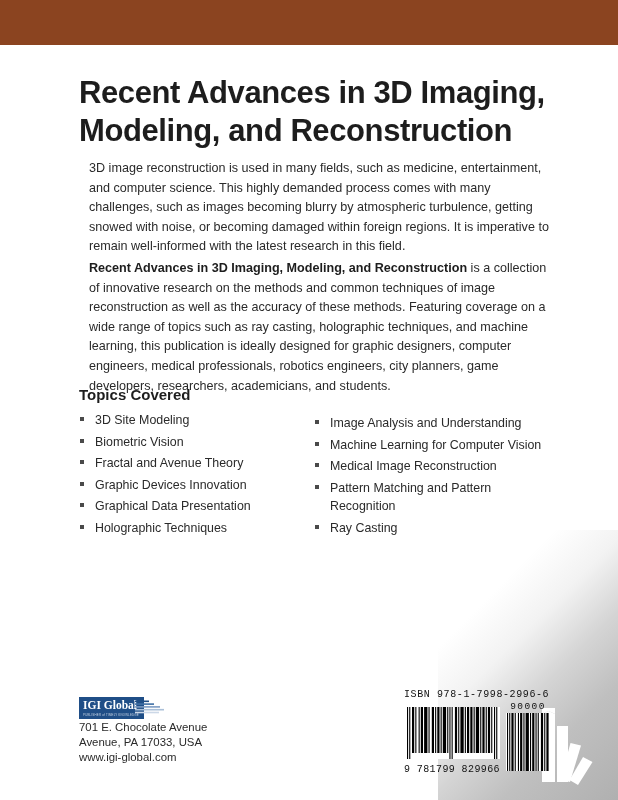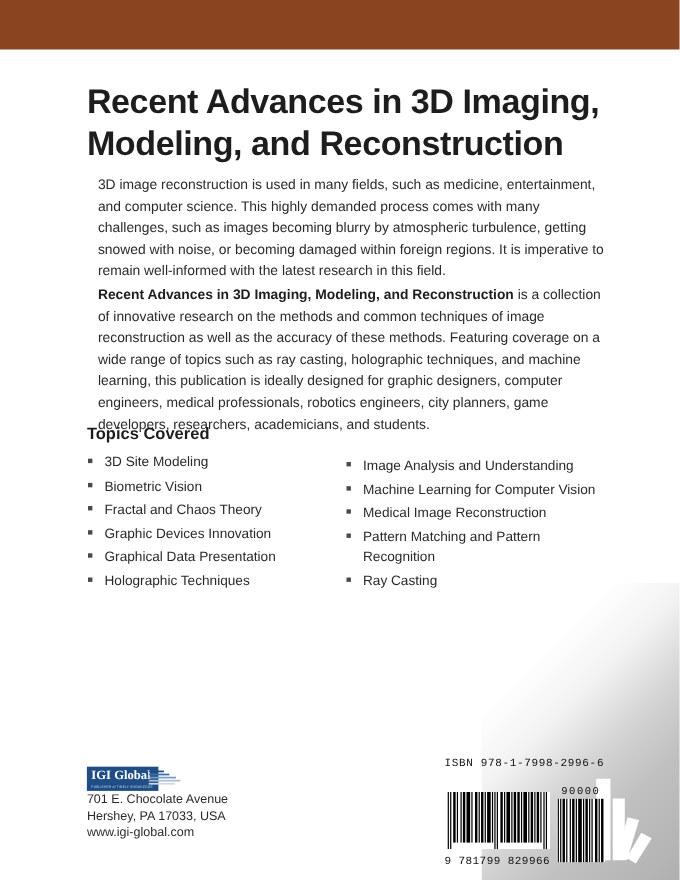--- a/index.html
+++ b/index.html
@@ -209,21 +209,20 @@
     position: relative;
     width: 44px;
   }
   .ean-add .addon-digits {
     font-family: "Liberation Mono", monospace;
     font-size: 9.5px;
     letter-spacing: 1.4px;
     color: #111111;
     text-align: center;
     margin-bottom: 1px;
-    margin-top: 13px;
   }
   .ean-digits {
     font-family: "Liberation Mono", monospace;
     font-size: 10px;
     letter-spacing: 0.4px;
     color: #111111;
     margin-top: 1px;
     white-space: nowrap;
   }
 </style>
@@ -251,21 +250,21 @@
     <div class="para para-1">3D image reconstruction is used in many fields, such as medicine, entertainment, and computer science. This highly demanded process comes with many challenges, such as images becoming blurry by atmospheric turbulence, getting snowed with noise, or becoming damaged within foreign regions. It is imperative to remain well-informed with the latest research in this field.</div>
 
     <div class="para para-2"><b>Recent Advances in 3D Imaging, Modeling, and Reconstruction</b><span> is a collection of innovative research on the methods and common techniques of image reconstruction as well as the accuracy of these methods. Featuring coverage on a wide range of topics such as ray casting, holographic techniques, and machine learning, this publication is ideally designed for graphic designers, computer engineers, medical professionals, robotics engineers, city planners, game developers, researchers, academicians, and students.</span></div>
 
     <div class="topics-heading">Topics Covered</div>
 
     <div class="topics-cols">
       <div class="topics-col">
         <div class="topic-item"><span class="bullet"></span><span>3D Site Modeling</span></div>
         <div class="topic-item"><span class="bullet"></span><span>Biometric Vision</span></div>
-        <div class="topic-item"><span class="bullet"></span><span>Fractal and Chaos Theory</span></div>
+        <div class="topic-item"><span class="bullet"></span><span>Fractal and Avenue Theory</span></div>
         <div class="topic-item"><span class="bullet"></span><span>Graphic Devices Innovation</span></div>
         <div class="topic-item"><span class="bullet"></span><span>Graphical Data Presentation</span></div>
         <div class="topic-item"><span class="bullet"></span><span>Holographic Techniques</span></div>
       </div>
       <div class="topics-col">
         <div class="topic-item"><span class="bullet"></span><span>Image Analysis and Understanding</span></div>
         <div class="topic-item"><span class="bullet"></span><span>Machine Learning for Computer Vision</span></div>
         <div class="topic-item"><span class="bullet"></span><span>Medical Image Reconstruction</span></div>
         <div class="topic-item"><span class="bullet"></span><span>Pattern Matching and Pattern Recognition</span></div>
         <div class="topic-item"><span class="bullet"></span><span>Ray Casting</span></div>
@@ -282,21 +281,21 @@
       <svg class="logo-stripes" viewBox="0 0 30 15" xmlns="http://www.w3.org/2000/svg">
         <rect x="0" y="0.5" width="14" height="1.6" fill="#1f4e87"></rect>
         <rect x="0" y="3.3" width="19" height="1.6" fill="#3f6fa5"></rect>
         <rect x="0" y="6.1" width="25" height="1.6" fill="#7d9cc4"></rect>
         <rect x="0" y="8.9" width="29" height="1.6" fill="#aabfd8"></rect>
         <rect x="0" y="11.7" width="24" height="1.6" fill="#ccd8e7"></rect>
       </svg>
     </div>
     <div class="address">
       <div>701 E. Chocolate Avenue</div>
-      <div>Hershey, PA 17033, USA</div>
+      <div>Avenue, PA 17033, USA</div>
       <div>www.igi-global.com</div>
     </div>
   </div>
 
   <div class="barcode-block">
     <div class="isbn-text">ISBN 978-1-7998-2996-6</div>
     <div class="barcode-row">
       <div class="ean-main">
         <svg width="96" height="52" viewBox="0 0 96 52" xmlns="http://www.w3.org/2000/svg">
           <rect x="0" y="0" width="96" height="52" fill="#ffffff"></rect>

